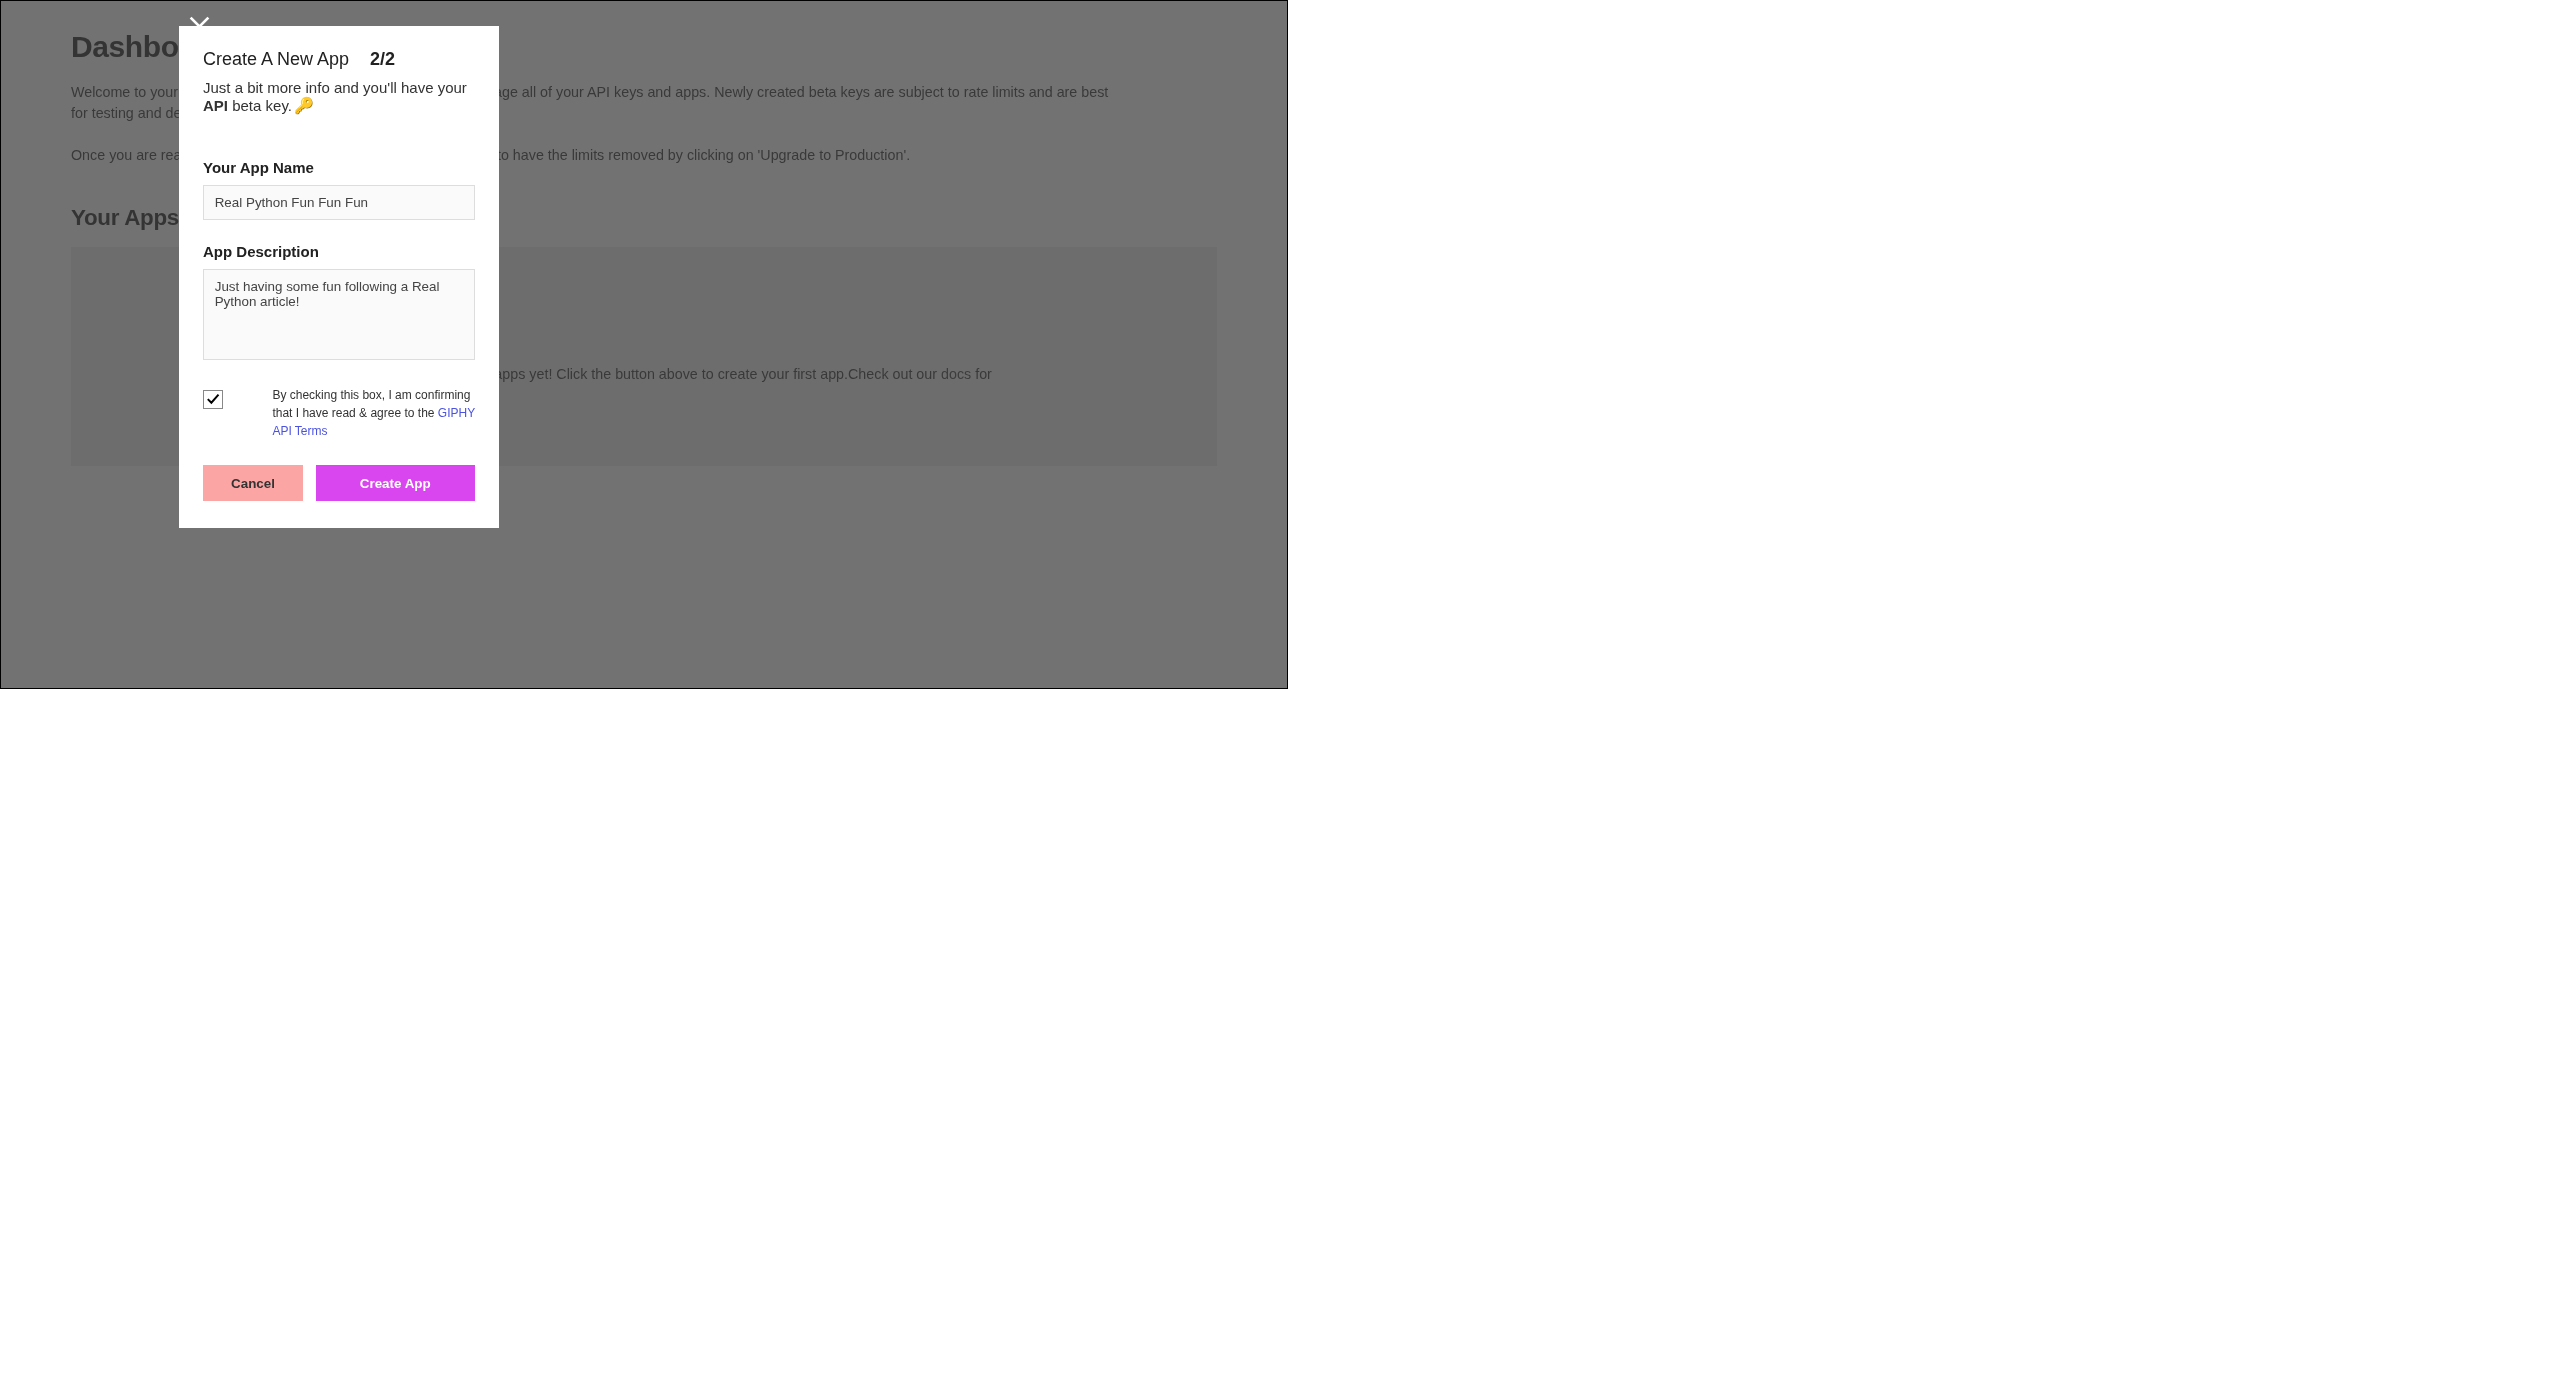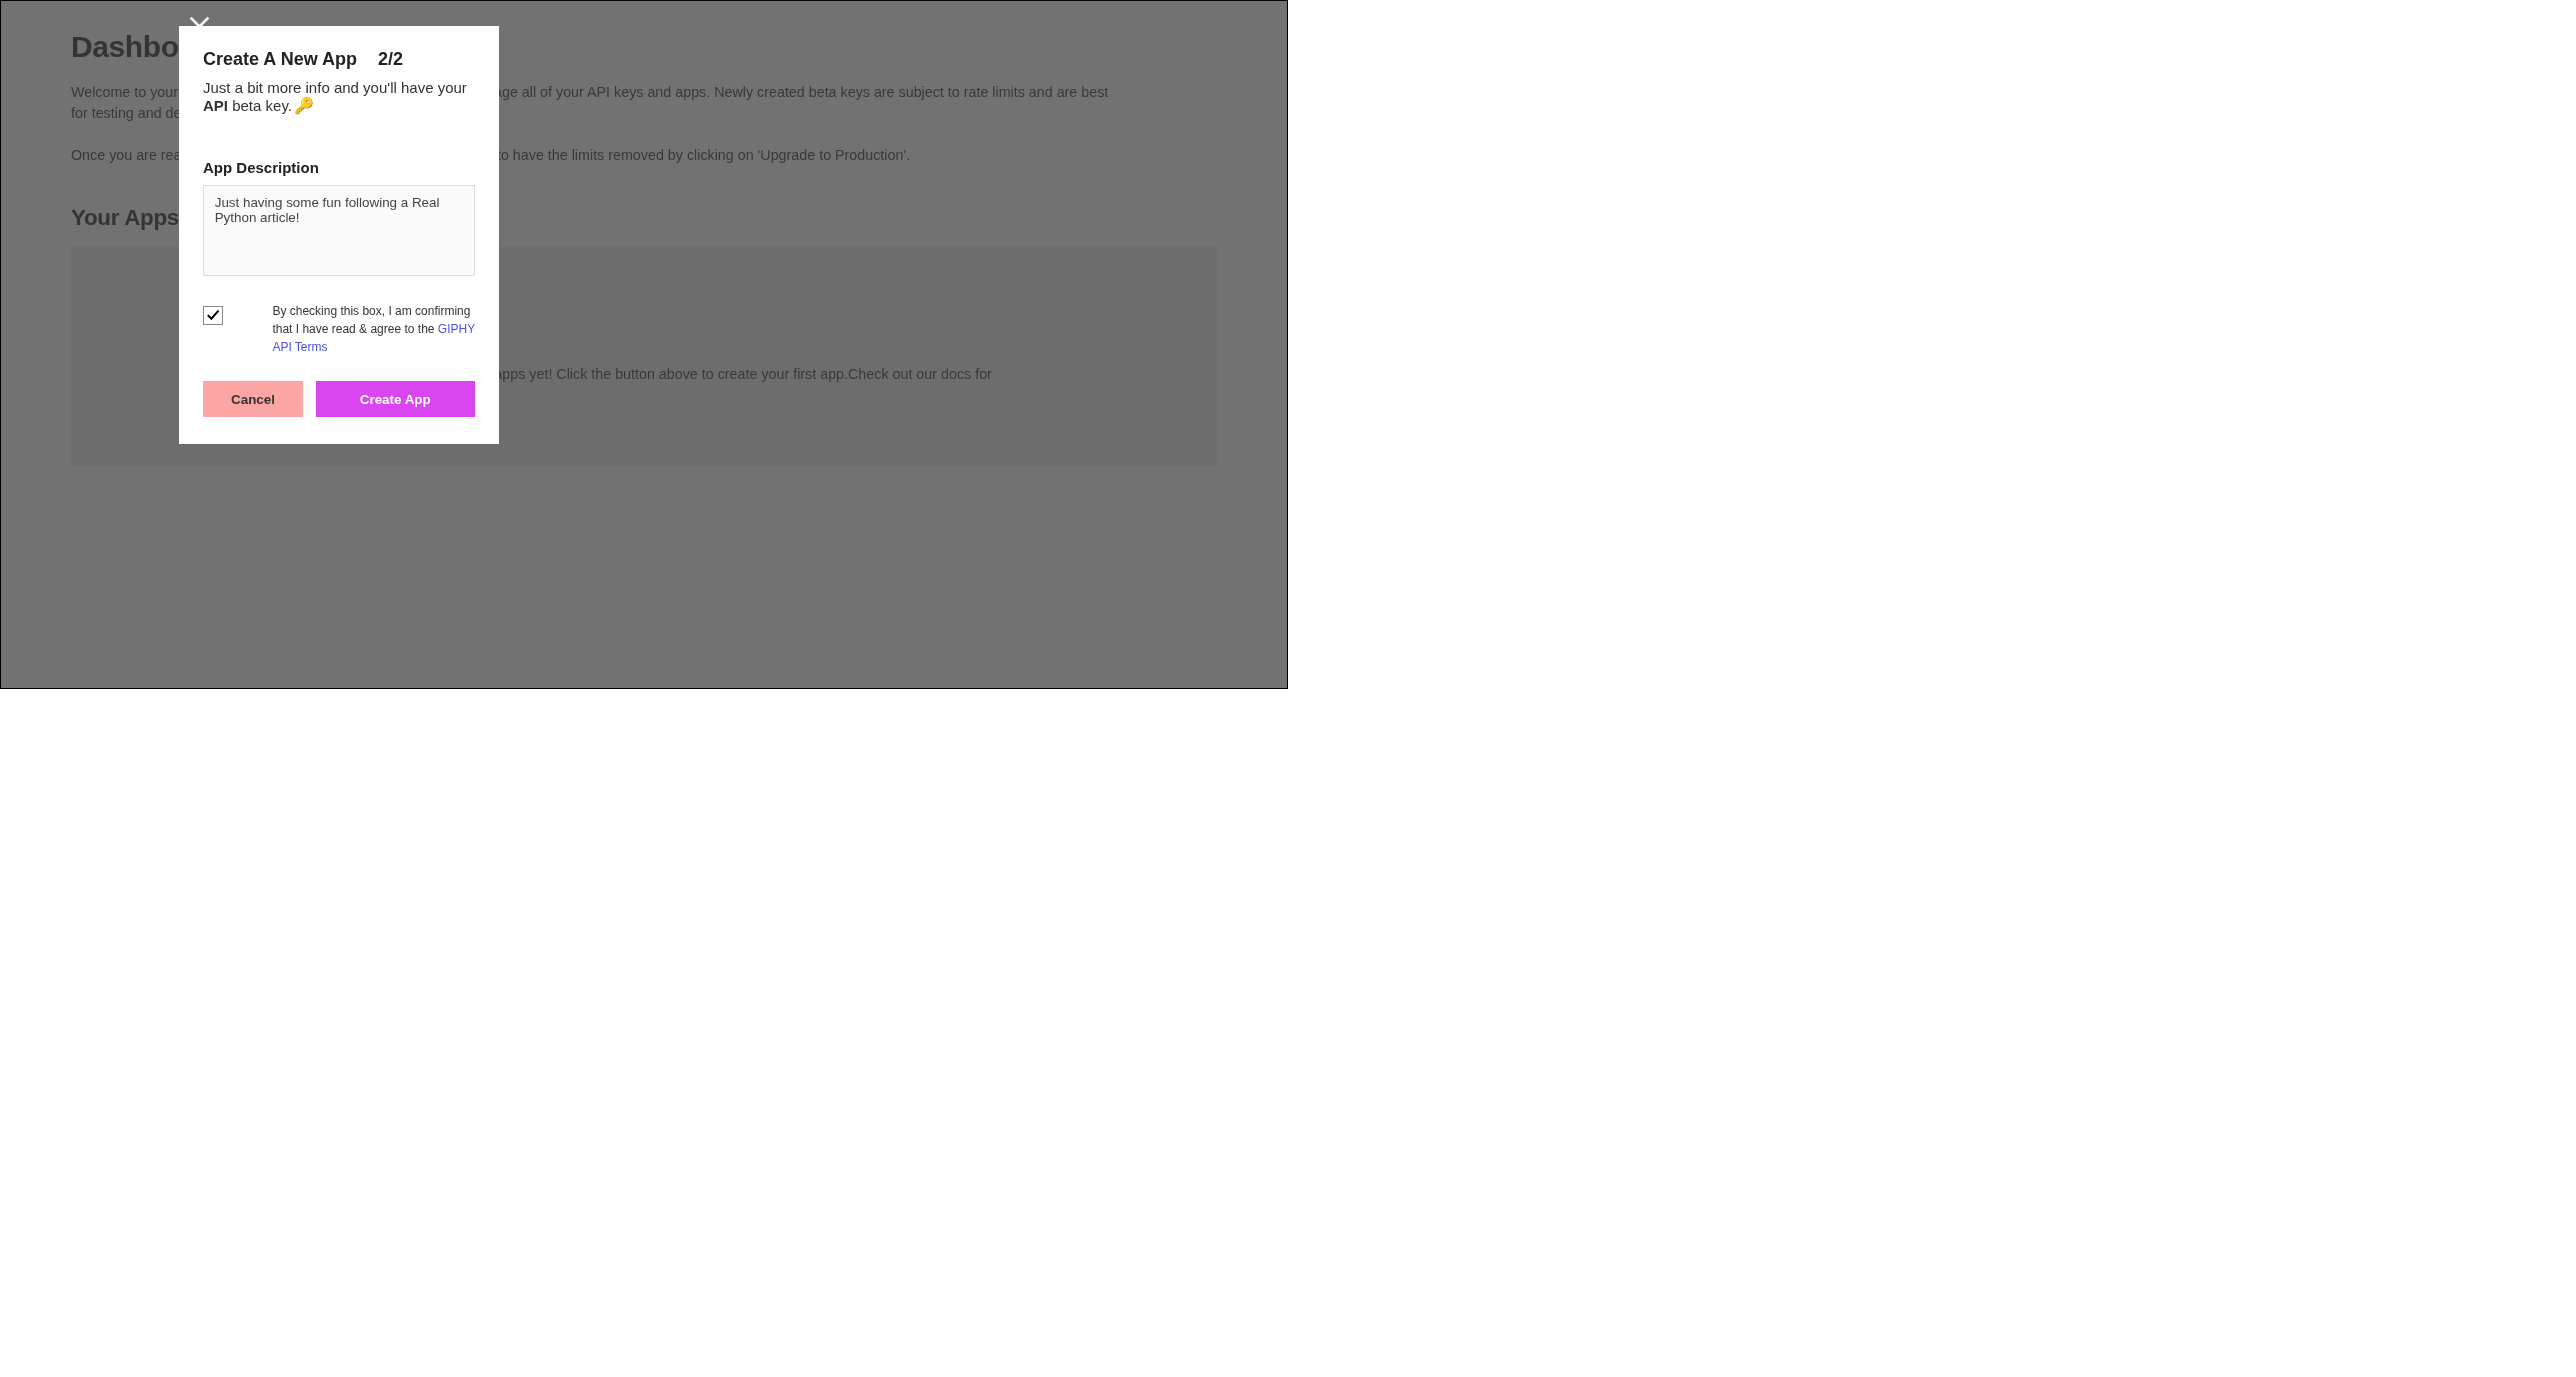--- a/index.html
+++ b/index.html
@@ -91,21 +91,21 @@
       top: 25px;
       width: 320px;
     }
     
     .modal-title-row {
       font-size: 18px;
       color: #222;
       margin-bottom: 9px;
     }
     .modal-title-bold {
-      font-weight: 700;
+      font-weight: 400;
     }
     .modal-title-step {
       font-weight: 700;
       margin-left: 16px;
     }
     .modal-subtitle {
       font-size: 15px;
       color: #333;
       margin-bottom: 44px;
     }
@@ -221,20 +221,24 @@
 
 <div class="modal">
   <div class="modal-title-row">
     <span class="modal-title-bold">Create A New App</span>
     <span class="modal-title-step">2/2</span>
   </div>
   <p class="modal-subtitle">
     <span>Just a bit more info and you'll have your </span><span class="bold">API</span><span> beta key.</span><span class="key-emoji">🔑</span>
   </p>
 
+  <div class="field-block">
+    <div class="field-label">Your App Name</div>
+    <input type="text" class="text-input" value="Real Python Fun Fun Fun" style="">
+  </div>
 
   <div class="field-block">
     <div class="field-label">App Description</div>
     <textarea class="textarea-input" style="">Just having some fun following a Real Python article!</textarea>
   </div>
 
   <div class="terms-row">
     <div class="checkbox">
       <svg width="14.3" height="14.3" viewBox="0 0 16 16">
         <polyline points="2,8 6,12 14,3" fill="none" stroke="#000" stroke-width="2.2"></polyline>

